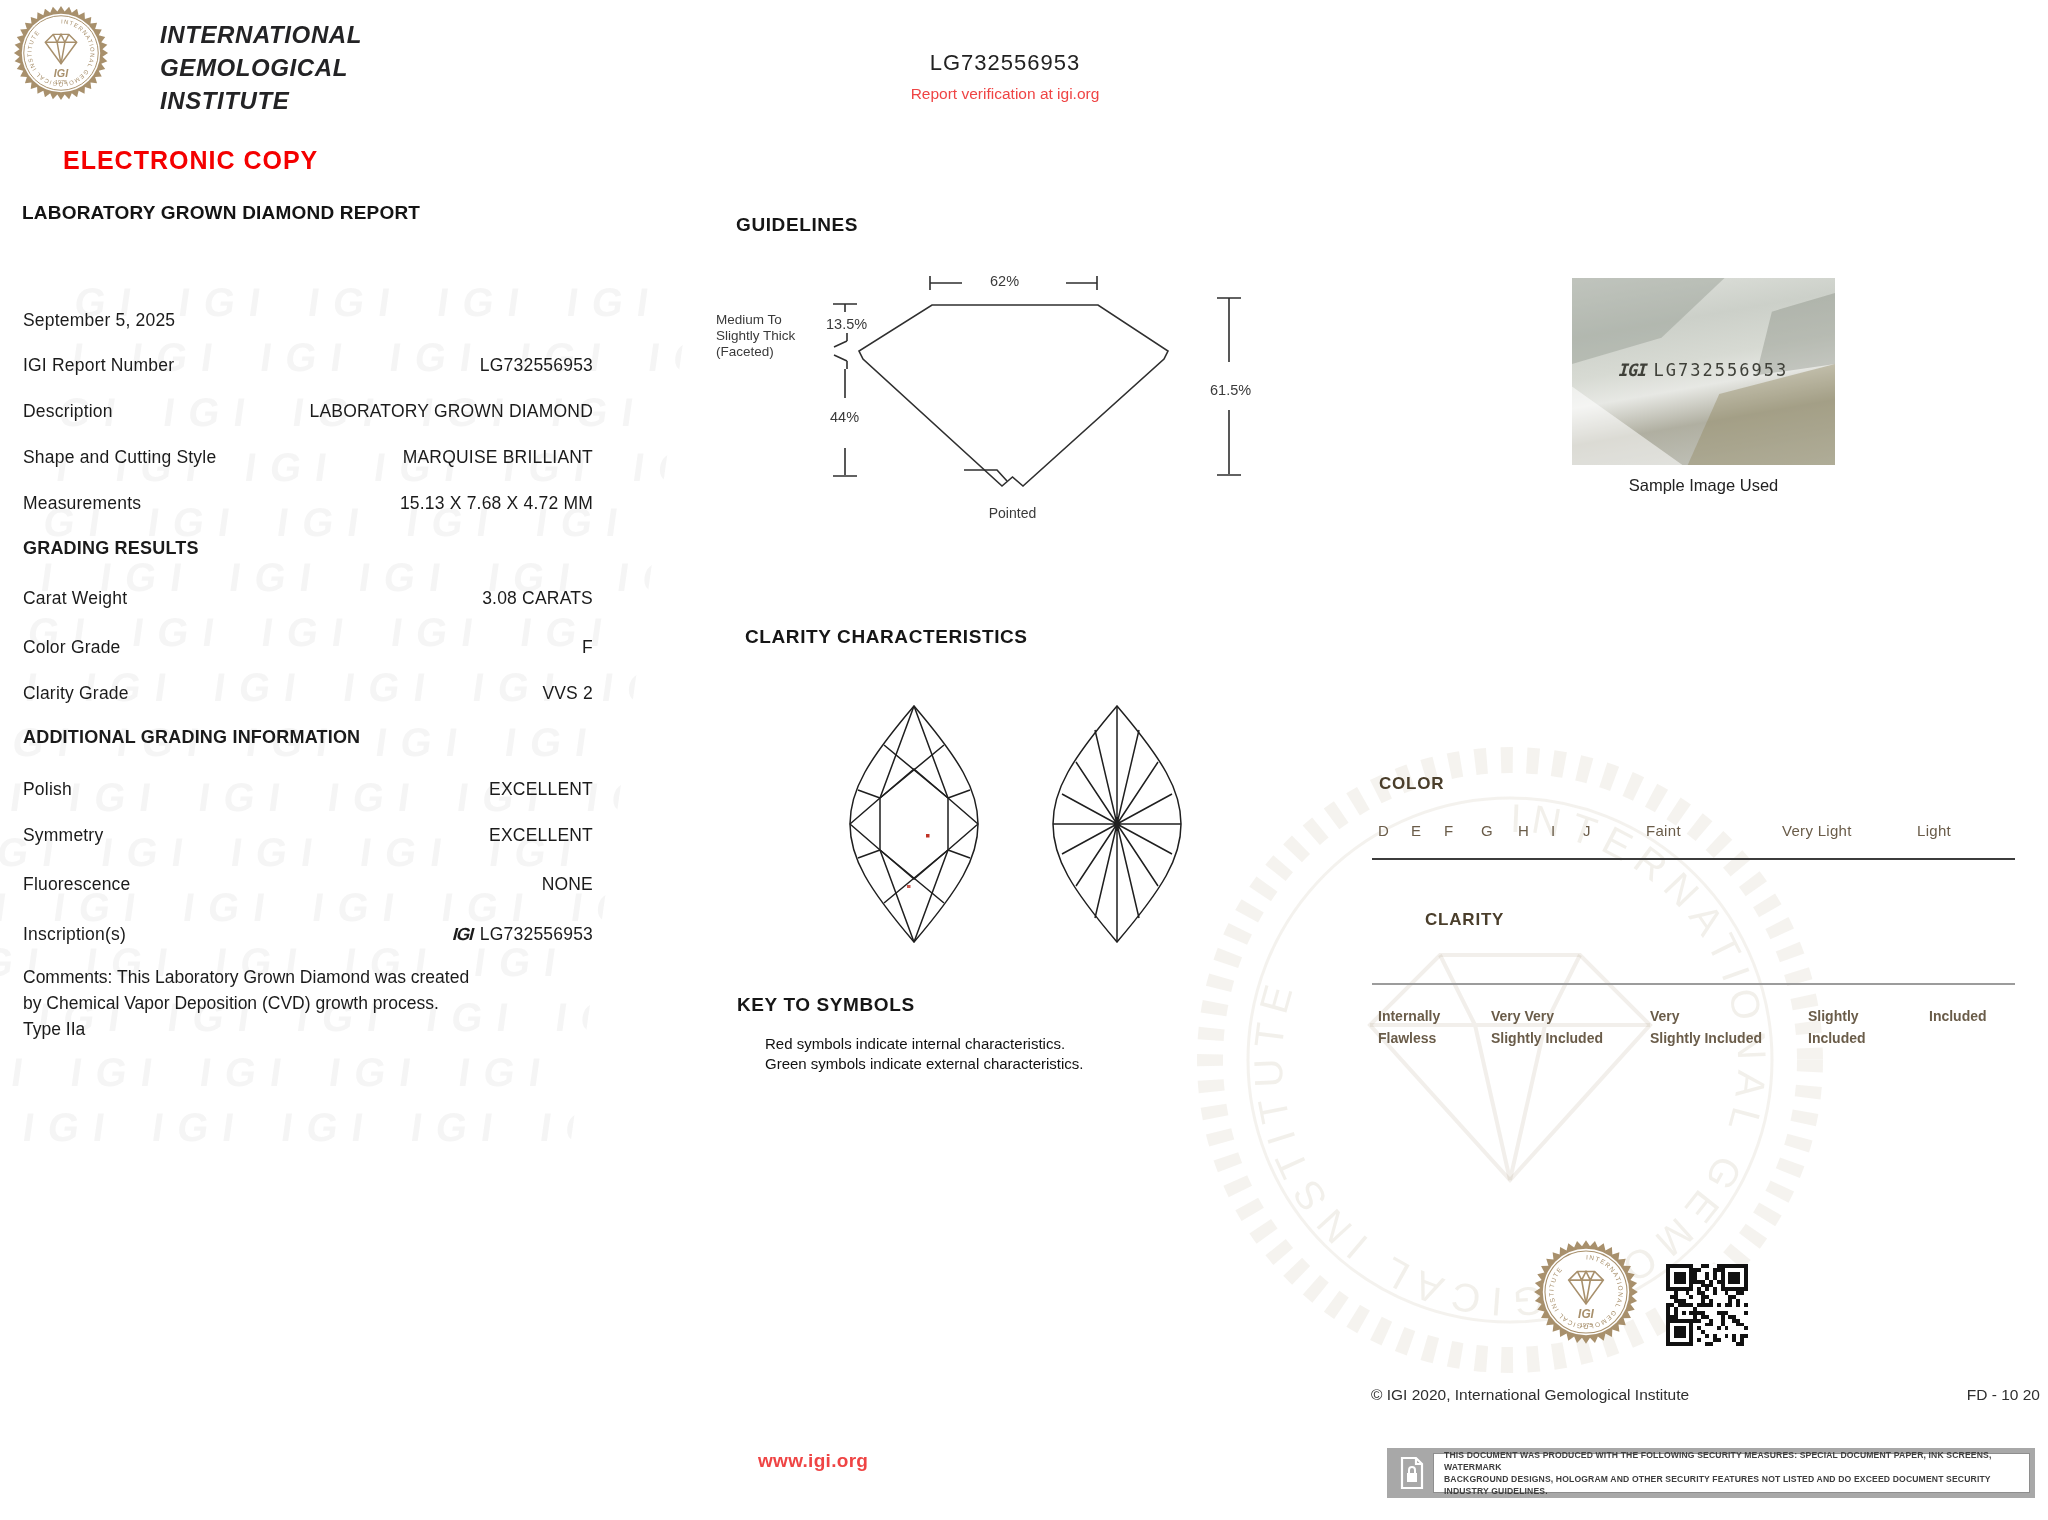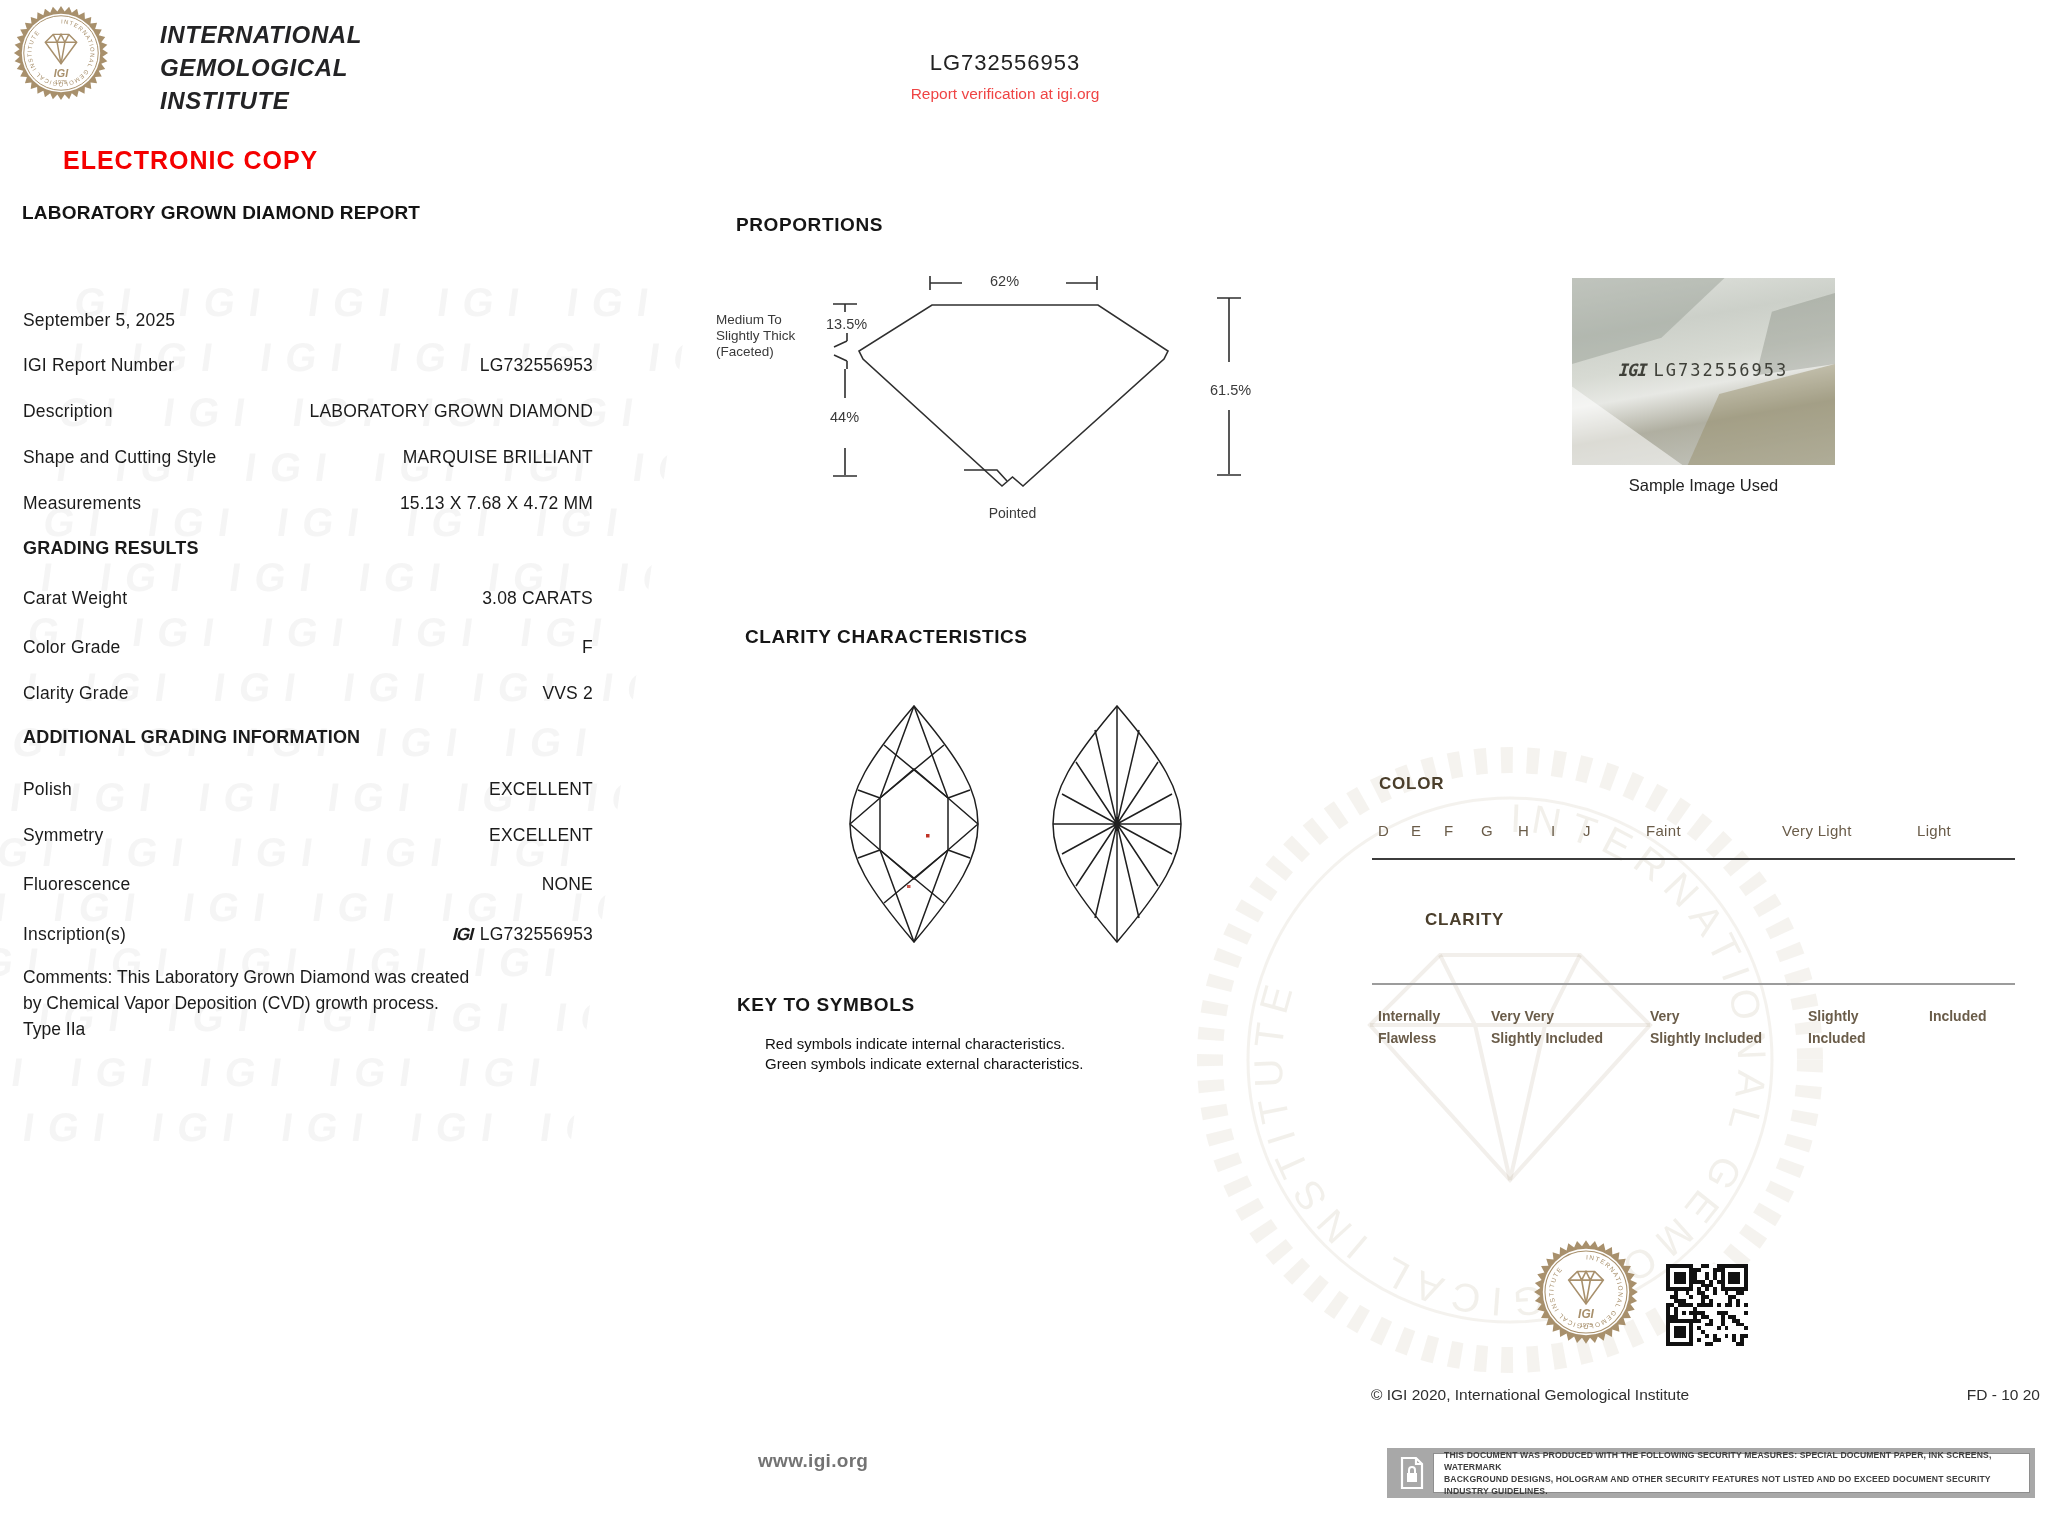--- a/index.html
+++ b/index.html
@@ -60,21 +60,21 @@
   .ph2{background:rgba(255,255,255,.55);clip-path:polygon(0 58%,42% 100%,0 100%);}
   .ph3{background:rgba(149,139,103,.45);clip-path:polygon(56% 62%,100% 46%,100% 100%,44% 100%);}
   .ph4{background:rgba(118,124,113,.33);clip-path:polygon(76% 18%,100% 8%,100% 46%,70% 52%);}
   .ph-inscr{position:absolute;left:0;right:0;top:44%;text-align:center;
     font-family:"DejaVu Sans Mono", monospace;font-size:17px;letter-spacing:2px;color:#3f4039;}
   .ph-caption{font-size:16.5px;color:#222;text-align:center;}
 
   
   .copyright{font-size:15.5px;color:#2f2f2f;}
   .formcode{font-size:15.5px;color:#2f2f2f;text-align:right;}
-  .website{font-size:19px;font-weight:700;color:#737373;letter-spacing:.3px;}
+  .website{font-size:19px;font-weight:700;color:#ef4444;letter-spacing:.3px;}
   #sec-banner{left:1387px;top:1448px;width:648px;height:50px;background:#a8a8a8;}
   #sec-banner .inner{position:absolute;left:46px;top:5px;right:5px;bottom:5px;background:#fff;border:1px solid #8e8e8e;}
   .sec-text{position:absolute;left:10px;right:6px;top:50%;transform:translateY(-50%);
     font-size:8.6px;line-height:12px;letter-spacing:.15px;color:#3d3d3d;font-weight:700;}
   
   #qr{left:1666px;top:1264px;width:82px;height:82px;display:grid;
       grid-template-columns:repeat(21,1fr);grid-template-rows:repeat(21,1fr);background:#fff;}
   #qr div{background:transparent;} #qr div.f{background:#111;}
   svg text{font-family:"Liberation Sans", sans-serif;}
 </style>
@@ -203,21 +203,21 @@
         <span class="igi-mark">IGI</span><span>LG732556953</span>
       </span>
     </div>
 
     <div class="pcomments" style="top:689px">
       <div>Comments: This Laboratory Grown Diamond was created by Chemical Vapor Deposition (CVD) growth process.</div>
       <div>Type IIa</div>
     </div>
   </div>
 
-  <div class="abs sec-head" style="left:736px;top:214px;">PROPORTIONS</div>
+  <div class="abs sec-head" style="left:736px;top:214px;">GUIDELINES</div>
 
   <svg class="abs" style="left:815px;top:200px" width="470" height="340" viewBox="815 200 470 340" fill="none" stroke="#2f2f2f" stroke-width="1.6">
     <path d="M932 305 L1098 305 L1168 351 L1164 359 L1023 486 L1012.5 477 L1002 486 L863 359 L859 351 Z"></path>
     <path d="M930 276 V290 M930 283 H962 M1066 283 H1097 M1097 276 V290"></path>
     <path d="M833 304 H857 M845 304 V312"></path>
     <path d="M834 347 L847 341 M847 333 V341 M834 355 L847 361 M847 361 V369"></path>
     <path d="M845 369 V398 M845 448 V475 M833 476 H857"></path>
     <path d="M1217 298 H1241 M1229 298 V362 M1229 410 V474 M1217 475 H1241"></path>
     <path d="M964 470 H997 L1007 481"></path>
   </svg>

